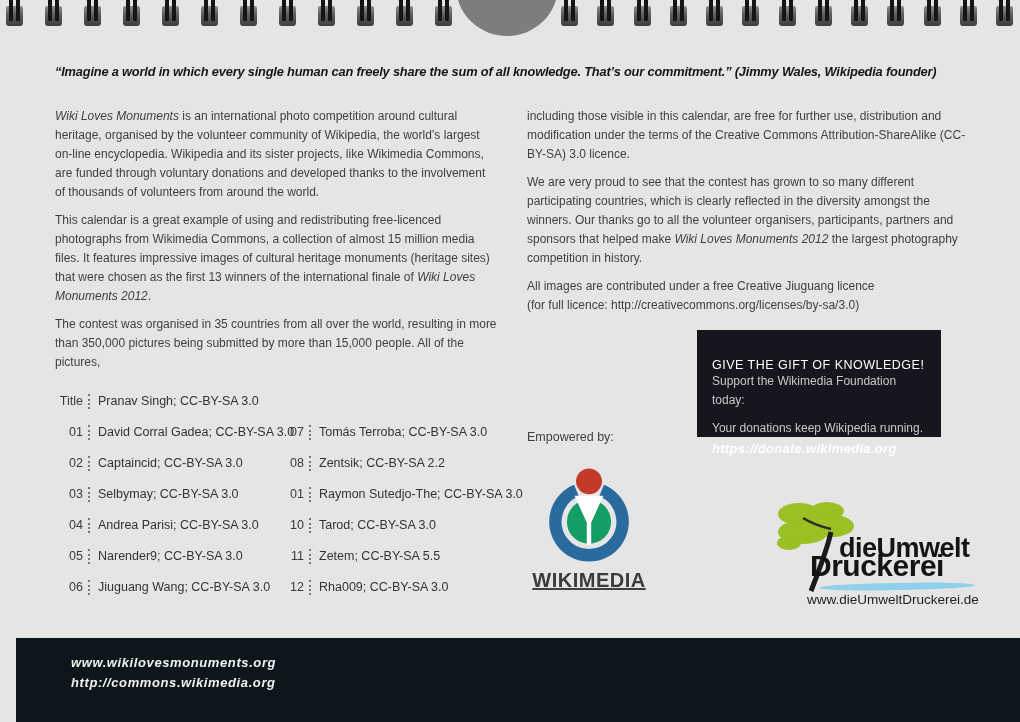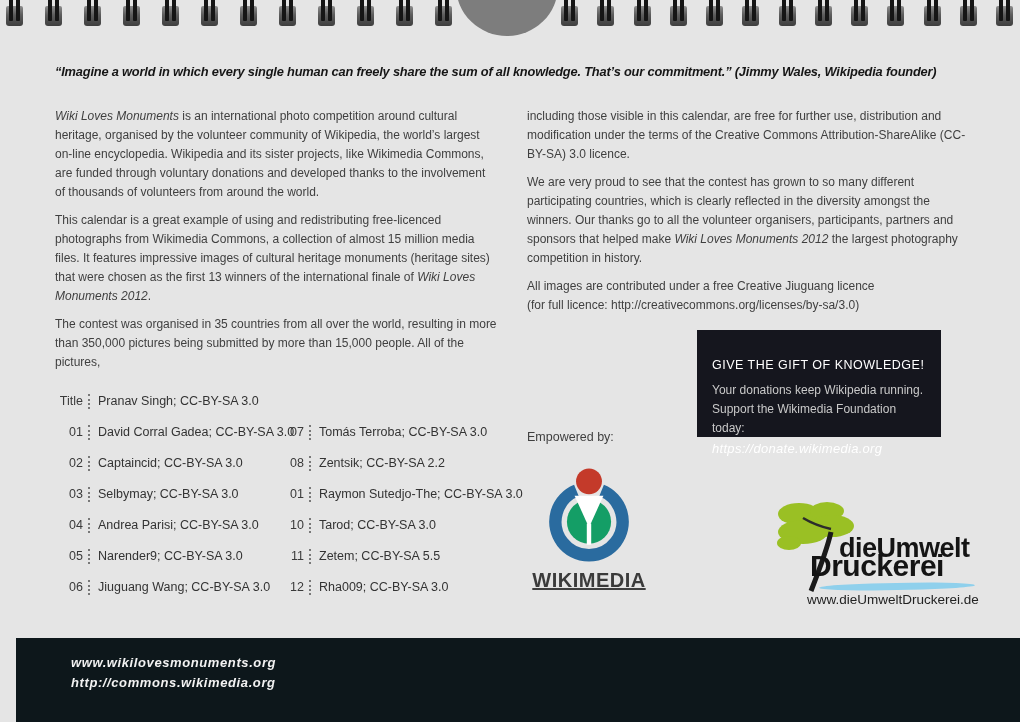--- a/index.html
+++ b/index.html
@@ -29,21 +29,21 @@
   .col-left{left:55px;} .col-right{left:527px;}
   .col p{margin:0 0 9px 0;}
   .em{font-style:italic;}
 
   
   .donate-box{position:absolute;left:697px;top:330px;width:244px;height:107px;
               background:#15161e;box-sizing:border-box;padding:28px 12px 0 15px;}
   .donate-title{font-size:12.5px;letter-spacing:0.5px;color:#ffffff;}
   .donate-line{font-size:12px;line-height:19px;color:#c9c9c9;}
   .donate-line.first{margin-top:9px;}
-  .donate-url{font-size:13px;font-weight:normal;font-style:italic;color:#ffffff;
+  .donate-url{font-size:13px;font-weight:bold;font-style:italic;color:#ffffff;
               letter-spacing:0.3px;margin-top:3px;cursor:pointer;}
 
   
   .credits{position:absolute;font-size:12.5px;color:#333333;}
   .credits-left{left:55px;top:394px;}
   .credits-right{left:287px;top:425px;}
   .credit-row{display:flex;height:20px;margin-bottom:11px;}
   .credit-num{text-align:right;color:#3a3a3a;}
   .credits-left .credit-num{width:28px;}
   .credits-right .credit-num{width:17px;}
@@ -217,22 +217,22 @@
   </div>
 
   <div class="col col-right">
     <p><span>including those visible in this calendar, are free for further use, distribution and modification under the terms of the Creative Commons Attribution-ShareAlike (CC-BY-SA) 3.0 licence.</span></p>
     <p><span>We are very proud to see that the contest has grown to so many different participating countries, which is clearly reflected in the diversity amongst the winners. Our thanks go to all the volunteer organisers, participants, partners and sponsors that helped make </span><span class="em">Wiki Loves Monuments 2012</span><span> the largest photography competition in history.</span></p>
     <p><span>All images are contributed under a free Creative Jiuguang licence</span><br><span>(for full licence: http://creativecommons.org/licenses/by-sa/3.0)</span></p>
   </div>
 
   <div class="donate-box">
     <div class="donate-title">GIVE THE GIFT OF KNOWLEDGE!</div>
+    <div class="donate-line">Support the Wikimedia Foundation today:</div>
     <div class="donate-line first">Your donations keep Wikipedia running.</div>
-    <div class="donate-line">Support the Wikimedia Foundation today:</div>
     <div class="donate-url">https://donate.wikimedia.org</div>
   </div>
 
   <div class="credits credits-left">
     <div class="credit-row">
         <span class="credit-num">Title</span>
         <span class="credit-sep"></span>
         <span>Pranav Singh; CC-BY-SA 3.0</span>
       </div>
     <div class="credit-row">

